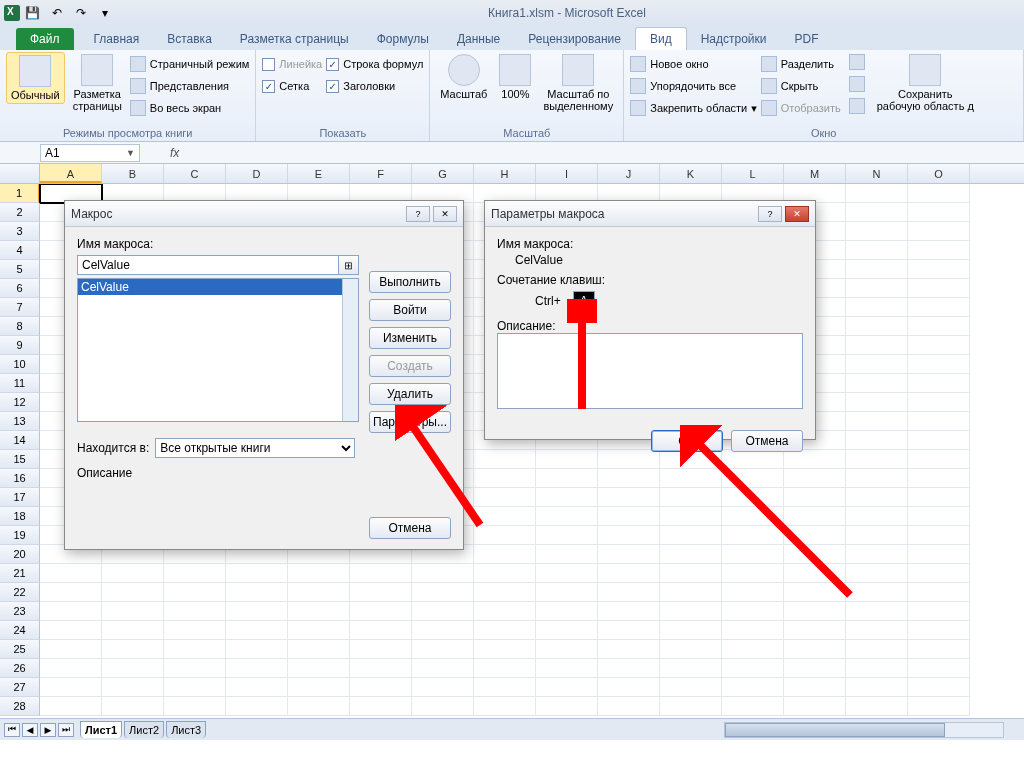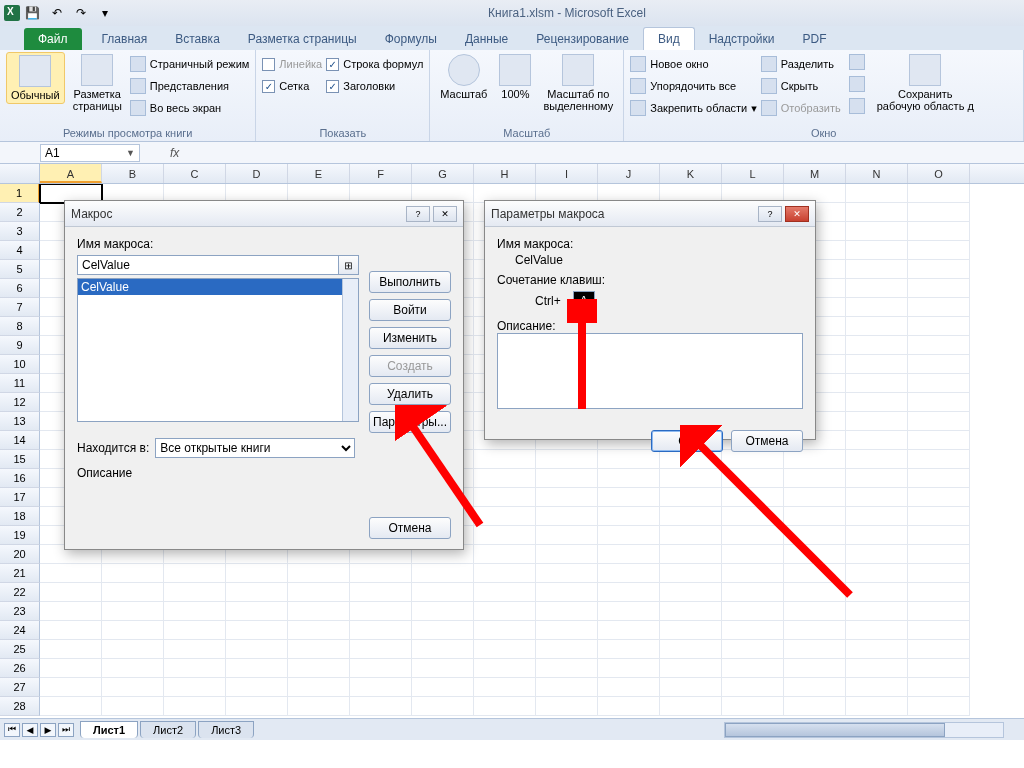--- a/index.html
+++ b/index.html
@@ -7,21 +7,21 @@
   
   
   .titlebar { height: 26px; background: linear-gradient(#e9edf4, #dce4f0); display: flex; align-items: center; padding: 0 4px; font-size: 12px; }
   .excel-icon { width: 16px; height: 16px; background: #217346; border-radius: 2px; margin-right: 4px; position: relative; }
   .excel-icon::after { content: "X"; color: #fff; font-size: 10px; font-weight: bold; position: absolute; left: 3px; top: 1px; }
   .qat { display: flex; gap: 6px; align-items: center; }
   .qat-btn { width: 18px; height: 18px; display: flex; align-items: center; justify-content: center; cursor: pointer; }
   .title-center { flex: 1; text-align: center; color: #4a6180; }
   
   
-  .ribbon-tabs { height: 24px; background: #dce6f2; display: flex; align-items: flex-end; padding-left: 24px; font-size: 12px; gap: 0; }
+  .ribbon-tabs { height: 24px; background: #dce6f2; display: flex; align-items: flex-end; padding-left: 16px; font-size: 12px; gap: 0; }
   .file-tab { background: #1e8b3e; color: #fff; padding: 4px 14px; border-radius: 3px 3px 0 0; margin-right: 6px; }
   .tab { padding: 4px 14px; color: #3c5a82; cursor: pointer; }
   .tab.active { background: #ffffff; border: 1px solid #b5c5dc; border-bottom: none; border-radius: 3px 3px 0 0; color: #3c5a82; }
   
   
   .ribbon { height: 92px; background: linear-gradient(#f5f8fd, #e8eef8); border-bottom: 1px solid #b5c5dc; display: flex; font-size: 11px; }
   .group { border-right: 1px solid #c9d5e7; padding: 2px 6px 0 6px; display: flex; flex-direction: column; }
   .group-body { flex: 1; display: flex; align-items: flex-start; gap: 4px; }
   .group-label { text-align: center; color: #5a6f8e; font-size: 11px; padding: 2px 0; }
   .big-btn { display: flex; flex-direction: column; align-items: center; padding: 2px 4px; cursor: pointer; }
@@ -49,21 +49,21 @@
   .row { display: flex; height: 19px; }
   .row-h { width: 40px; border-right: 1px solid #b5c5dc; border-bottom: 1px solid #d0d7e5; background: linear-gradient(#f5f8fd,#e2e9f3); text-align: center; font-size: 11px; line-height: 19px; }
   .row-h.sel { background: #fff0b3; border-right: 2px solid #f0a030; }
   .cell { width: 62px; border-right: 1px solid #e3e8f0; border-bottom: 1px solid #e3e8f0; }
   .cell.active { outline: 2px solid #000; outline-offset: -1px; }
   
   
   .sheet-bar { position: absolute; bottom: 0; left: 0; right: 0; height: 22px; border-top: 1px solid #b5c5dc; background: #e2e9f3; display: flex; align-items: center; font-size: 11px; }
   .nav-arrows { display: flex; gap: 2px; padding: 0 4px; }
   .nav-btn { width: 16px; height: 14px; border: 1px solid #8ca3c2; background: #f2f6fc; display: flex; align-items: center; justify-content: center; font-size: 9px; cursor: pointer; }
-  .sheet-tab { background: #fff; border: 1px solid #8ca3c2; border-bottom: none; padding: 2px 12px; margin-left: 2px; border-radius: 0 0 4px 4px; cursor: pointer; }
+  .sheet-tab { background: #fff; border: 1px solid #8ca3c2; border-bottom: none; padding: 2px 4px; margin-left: 2px; border-radius: 0 0 4px 4px; cursor: pointer; }
   .sheet-tab.inactive { background: #dbe3ef; }
   .hscroll { flex: 1; margin: 0 20px 0 auto; display: flex; align-items: center; }
   .scrollbar { height: 16px; width: 280px; background: #e8eef8; border: 1px solid #b5c5dc; margin-left: auto; position: relative; }
   .scroll-thumb { position: absolute; left: 0; top: 0; bottom: 0; width: 220px; background: linear-gradient(#d6e0ef, #b5c5dc); border: 1px solid #8ca3c2; }
   
   
   .dialog { position: absolute; background: #f0f0f0; border: 1px solid #888; box-shadow: 2px 4px 12px rgba(0,0,0,0.3); font-size: 12px; }
   .dlg-title { height: 26px; background: linear-gradient(#fdfdfd, #e4e9f2); border-bottom: 1px solid #c0c8d4; display: flex; align-items: center; padding: 0 6px; }
   .dlg-title-text { flex: 1; color: #333; }
   .dlg-btns { display: flex; gap: 3px; }

